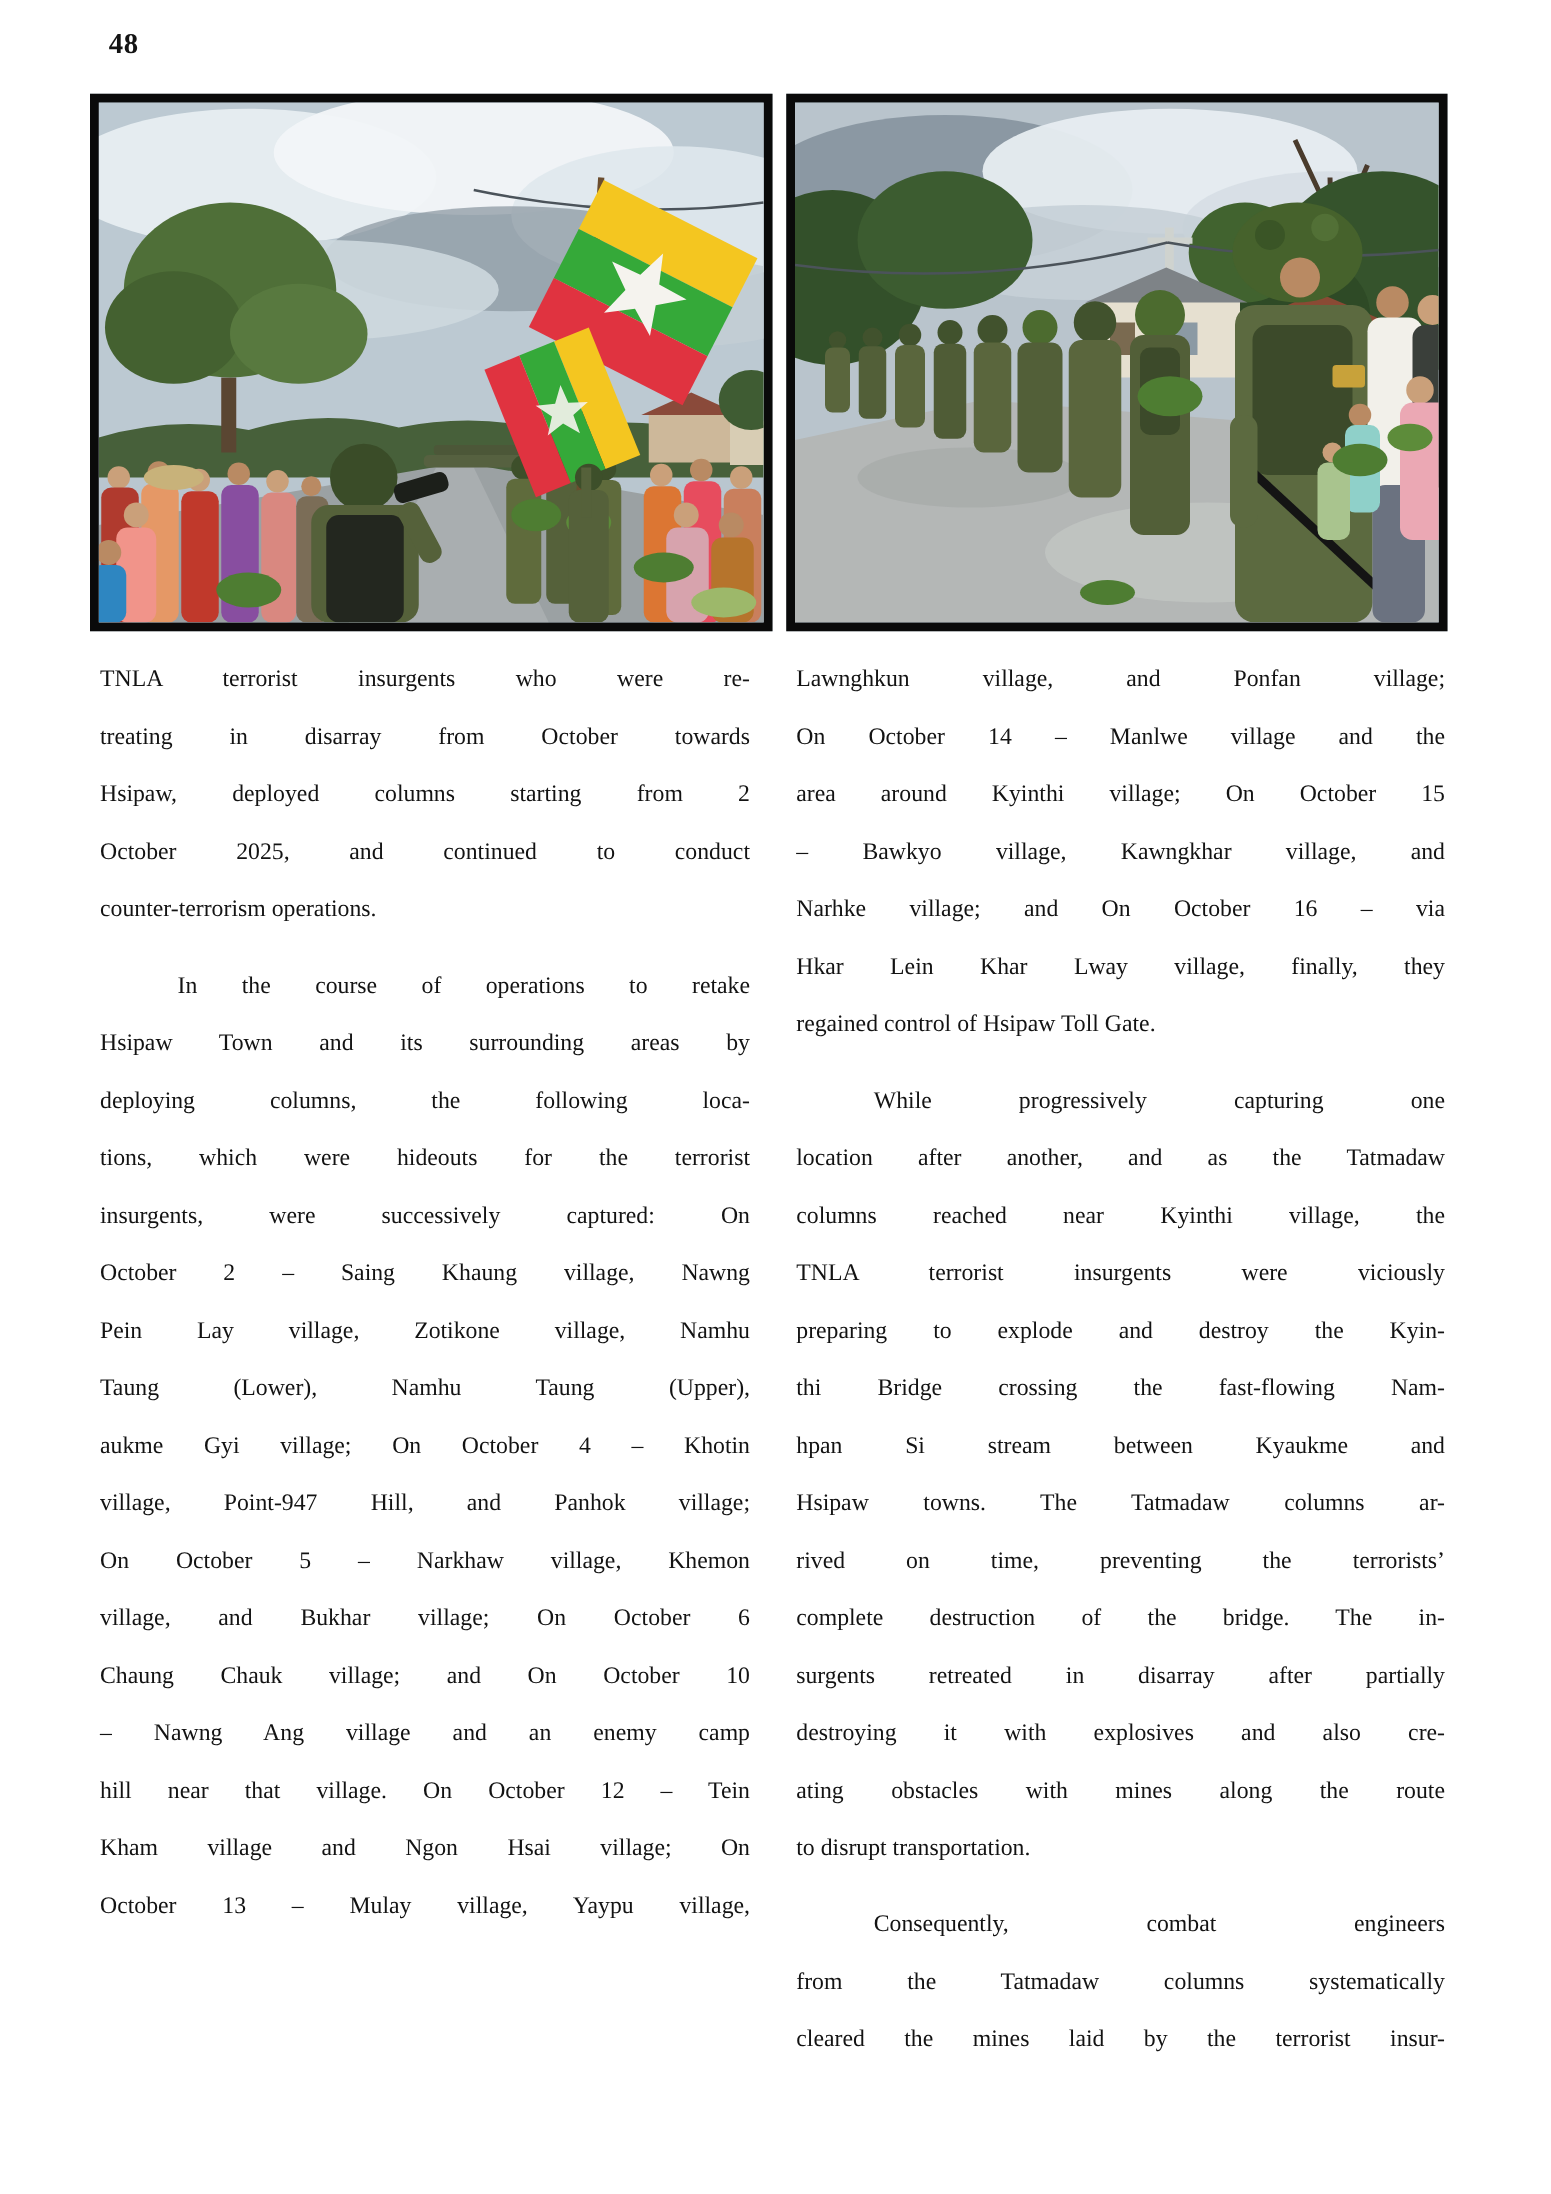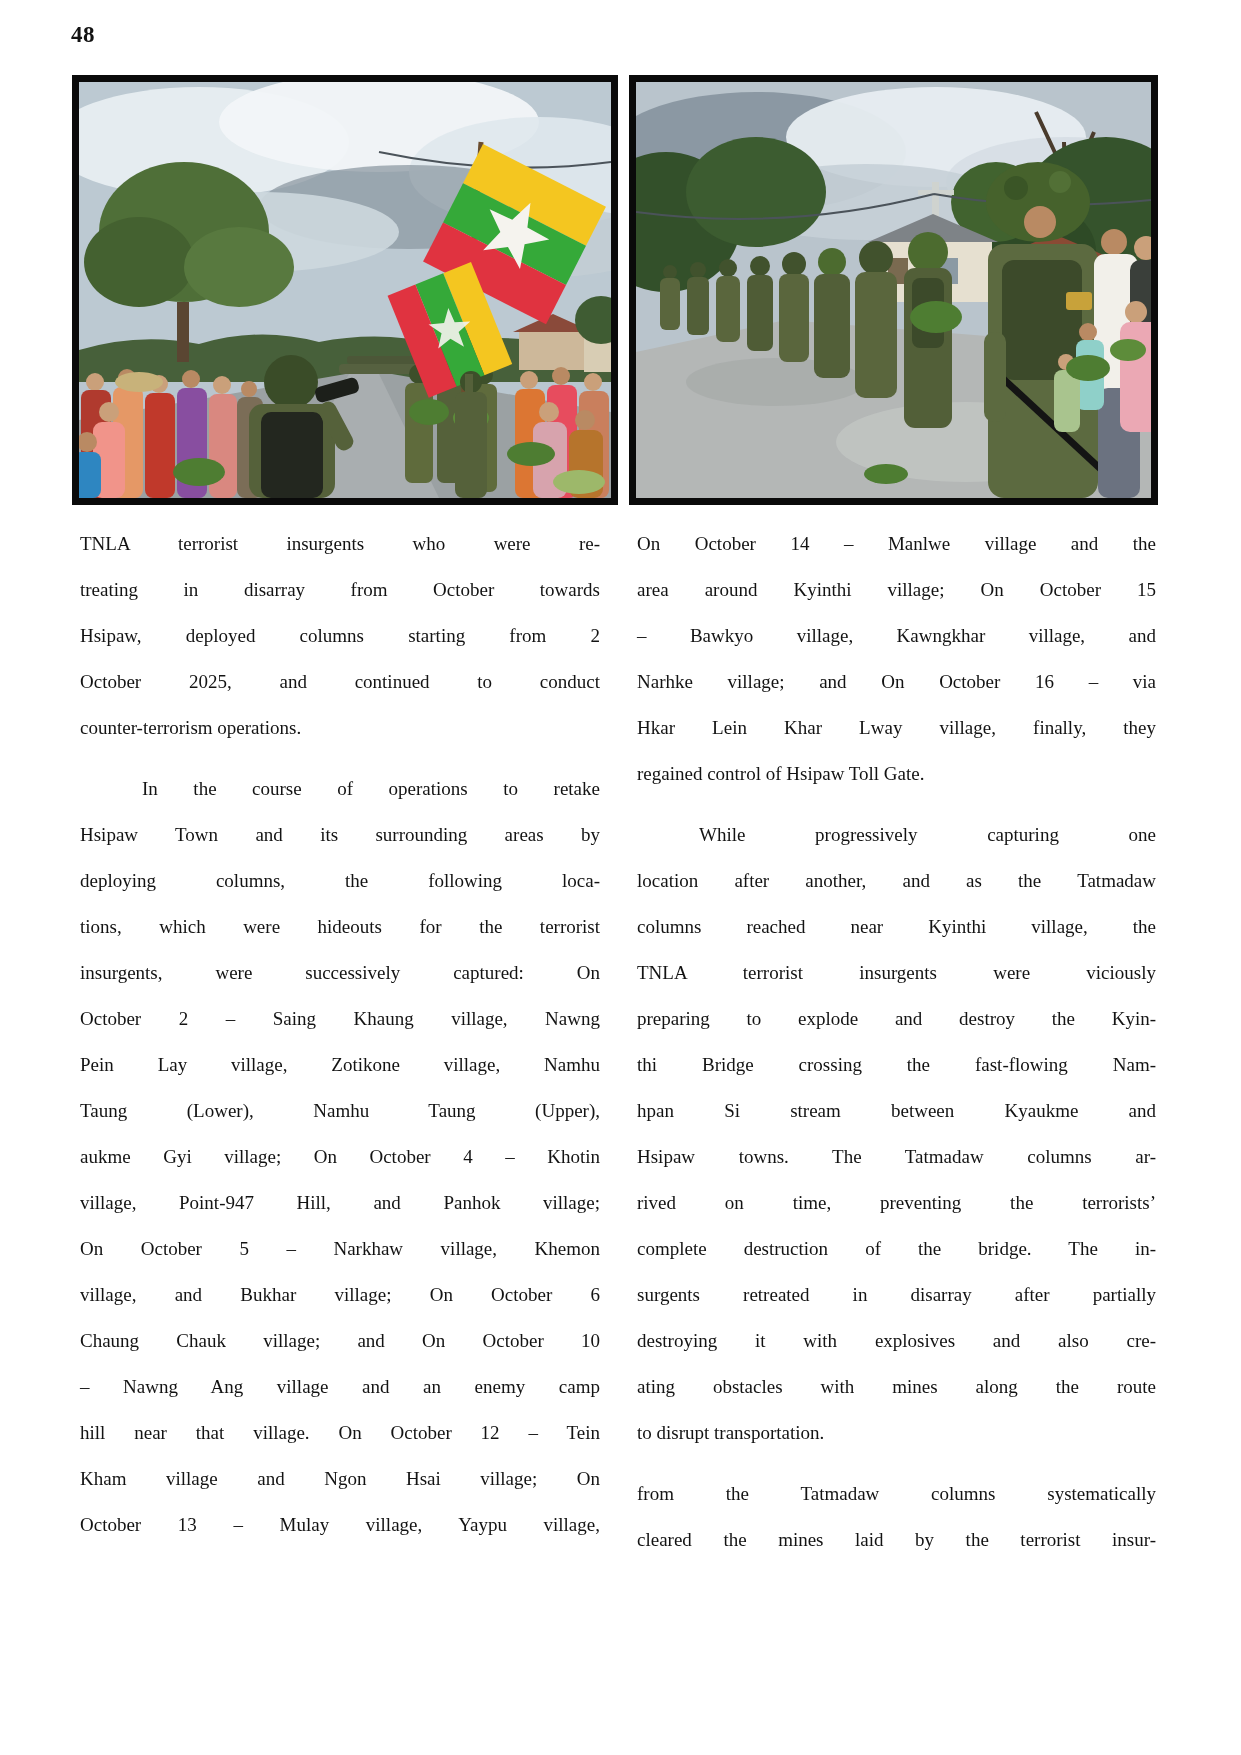--- a/index.html
+++ b/index.html
@@ -1,21 +1,21 @@
 <!DOCTYPE html>
 <html><head>
 <meta charset="utf-8">
 <style>
   html,body{margin:0;padding:0;}
   body{
     width:1241px;height:1755px;position:relative;background:#ffffff;
     font-family:"Liberation Serif", serif;color:#131313;overflow:hidden;
   }
   .page-number{
-    position:absolute;left:71px;top:22px;font-size:23px;font-weight:bold;
+    position:absolute;left:87px;top:22px;font-size:23px;font-weight:bold;
     letter-spacing:.5px;
     text-align:right;
   }
   .photo{
     position:absolute;top:75px;height:430px;border:7px solid #0a0a0a;
     box-sizing:border-box;overflow:hidden;background:#b9c6cf;
   }
   .photo svg{display:block;}
   #photo-left{left:72px;width:546px;}
   #photo-right{left:629px;width:529px;}
@@ -266,20 +266,21 @@
       <div class="line">village, and Bukhar village; On October 6</div>
       <div class="line">Chaung Chauk village; and On October 10</div>
       <div class="line">– Nawng Ang village and an enemy camp</div>
       <div class="line">hill near that village. On October 12 – Tein</div>
       <div class="line">Kham village and Ngon Hsai village; On</div>
       <div class="line">October 13 – Mulay village, Yaypu village,</div>
     </div>
   </div>
 <div class="col" id="col-right">
     <div class="para">
+      <div class="line">Lawnghkun village, and Ponfan village;</div>
       <div class="line">On October 14 – Manlwe village and the</div>
       <div class="line">area around Kyinthi village; On October 15</div>
       <div class="line">– Bawkyo village, Kawngkhar village, and</div>
       <div class="line">Narhke village; and On October 16 – via</div>
       <div class="line">Hkar Lein Khar Lway village, finally, they</div>
       <div class="line endline">regained control of Hsipaw Toll Gate.</div>
     </div>
     <div class="para">
       <div class="line firstline">While progressively capturing one</div>
       <div class="line">location after another, and as the Tatmadaw</div>
@@ -290,16 +291,17 @@
       <div class="line">hpan Si stream between Kyaukme and</div>
       <div class="line">Hsipaw towns. The Tatmadaw columns ar-</div>
       <div class="line">rived on time, preventing the terrorists’</div>
       <div class="line">complete destruction of the bridge. The in-</div>
       <div class="line">surgents retreated in disarray after partially</div>
       <div class="line">destroying it with explosives and also cre-</div>
       <div class="line">ating obstacles with mines along the route</div>
       <div class="line endline">to disrupt transportation.</div>
     </div>
     <div class="para">
+      <div class="line firstline">Consequently, combat engineers</div>
       <div class="line">from the Tatmadaw columns systematically</div>
       <div class="line">cleared the mines laid by the terrorist insur-</div>
     </div>
   </div>
 
 </body></html>

